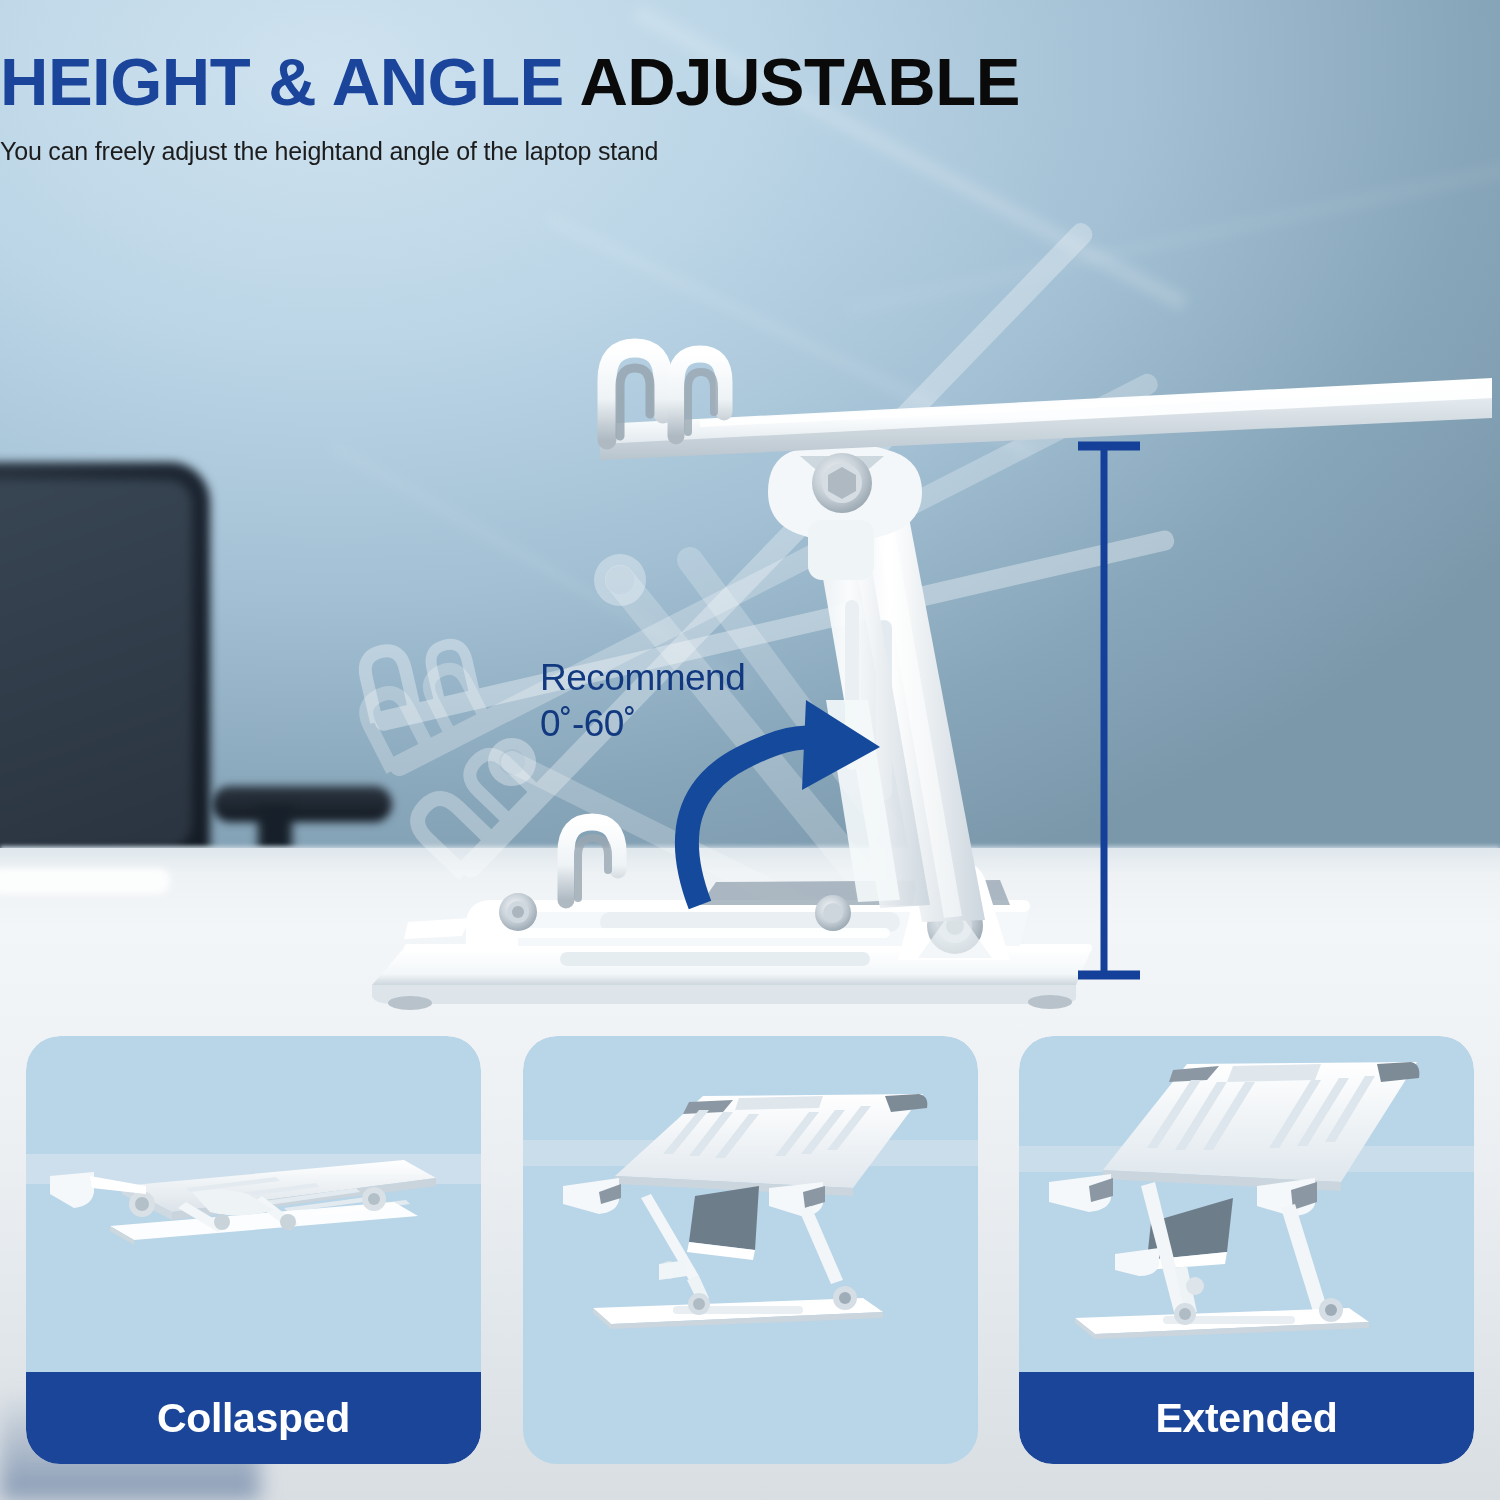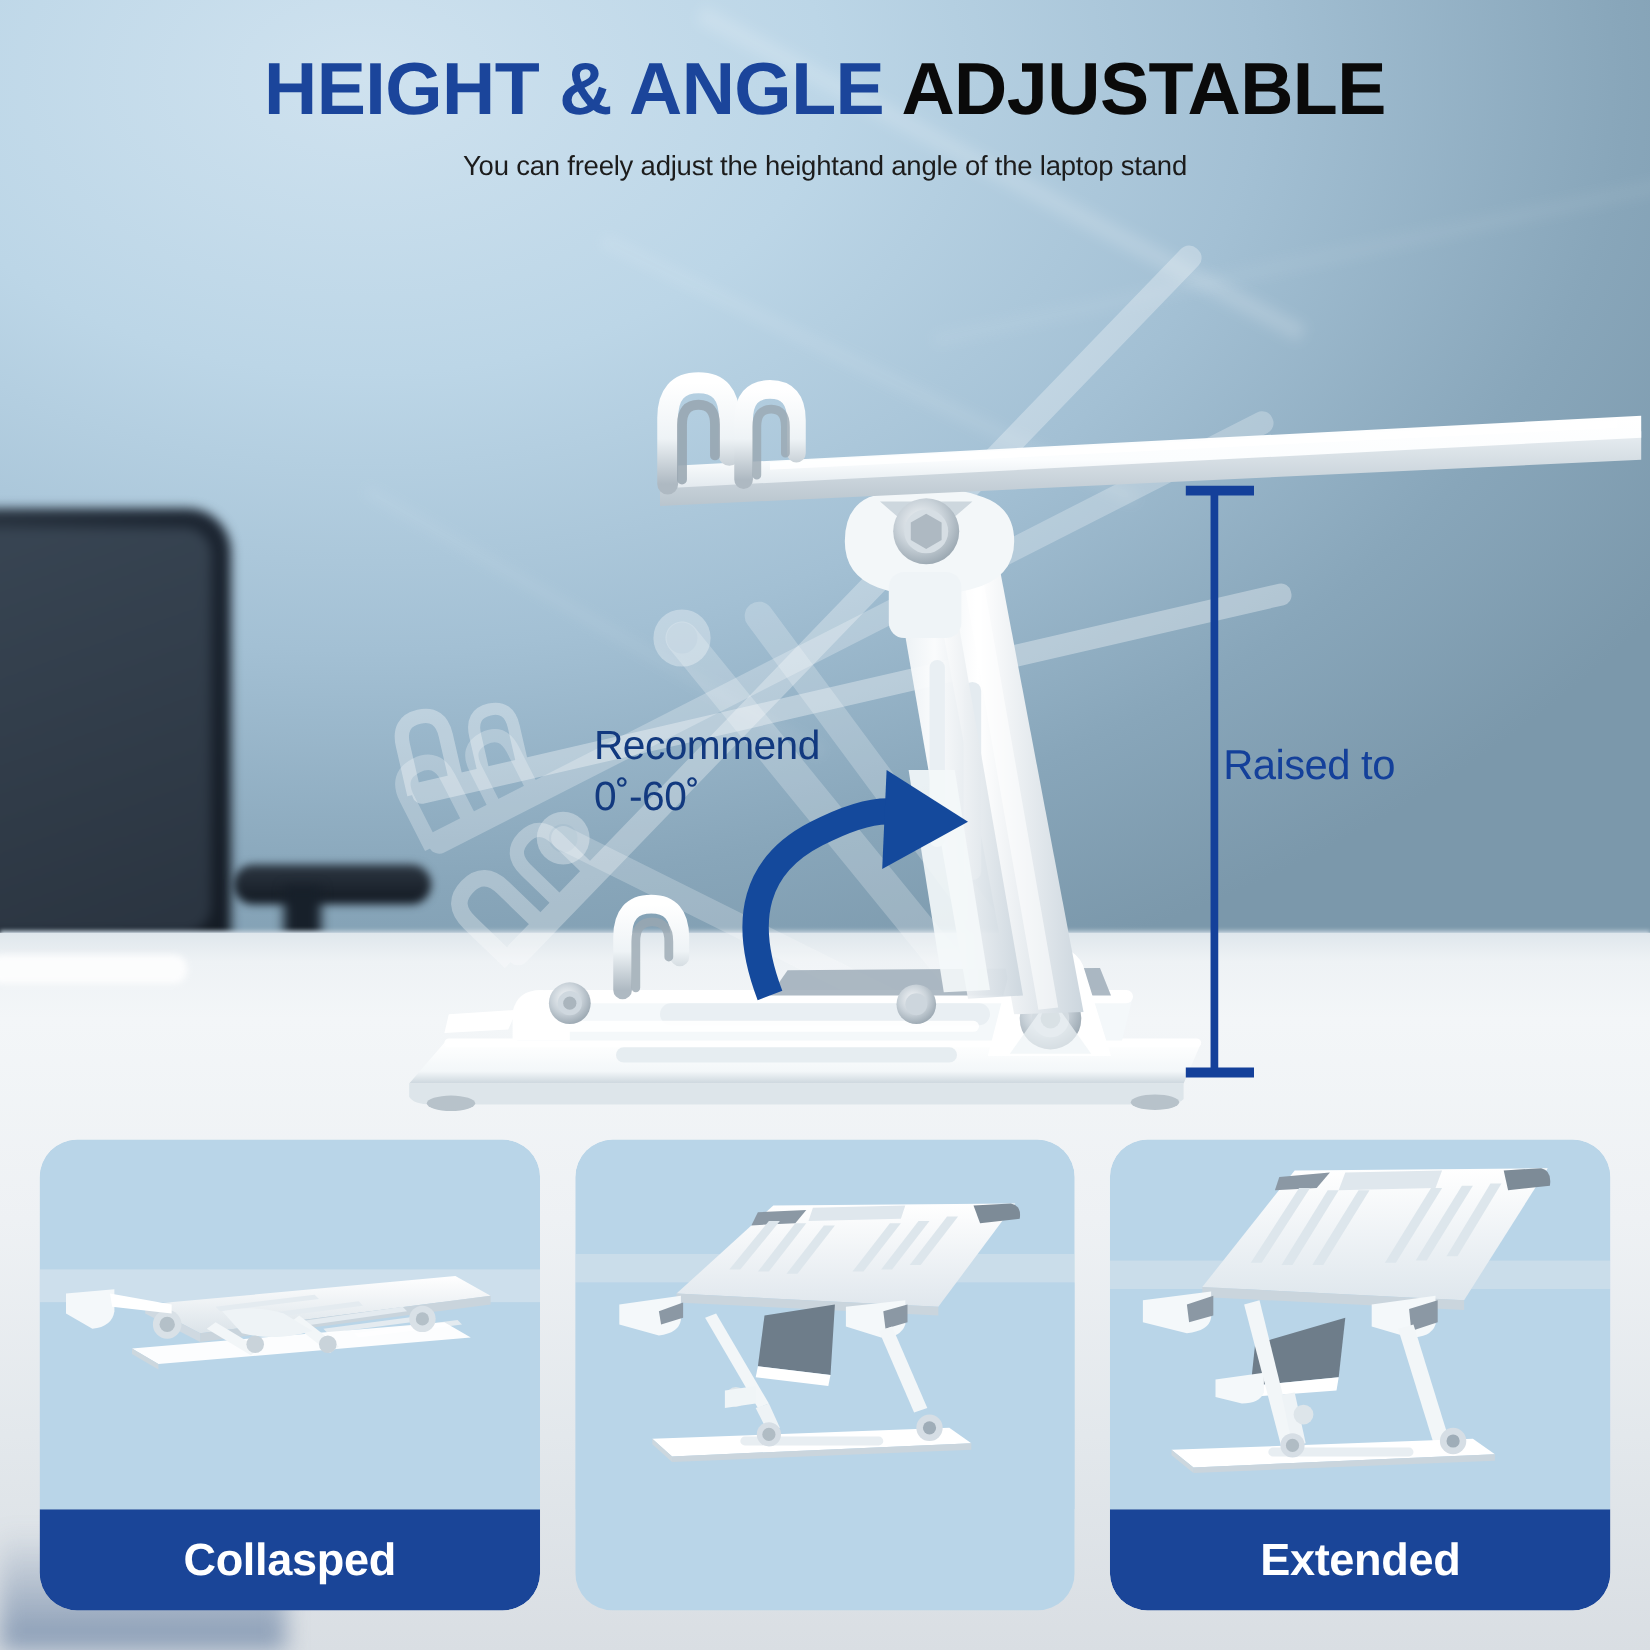--- a/index.html
+++ b/index.html
@@ -72,21 +72,21 @@
     background:#ffffff; border-radius:12px; filter:blur(3px); opacity:.85;
   }
   
   #floor-tint{
     position:absolute; left:0; top:1390px; width:260px; height:110px;
     background:linear-gradient(180deg,rgba(120,150,180,.0),rgba(64,96,140,.55));
     filter:blur(10px);
   }
 
   
-  #header { position:absolute; left:0; top:0; width:1500px; text-align:center; }
+  #header { position:absolute; left:0; top:0; width:1500px; }
   #title {
     font-size:67px; font-weight:bold; letter-spacing:-0.5px;
     line-height:1.0; padding-top:48px; white-space:nowrap;
   }
   #title .blue { color:#1b459b; }
   #title .black { color:#0a0a0a; }
   #subtitle {
     font-size:25px; color:#1c1c1c; padding-top:22px; letter-spacing:-0.2px;
   }
 
@@ -101,21 +101,21 @@
     font-size:37px; line-height:1.25; letter-spacing:-0.5px;
   }
   #raised {
     position:absolute; left:1112px; top:672px; width:330px;
     color:#14409a; font-size:38px; line-height:1.28; letter-spacing:-0.5px;
   }
 
   
   #cards {
     position:absolute; left:0; top:1036px; width:1500px; height:430px;
-    display:flex; justify-content:space-between; padding:0 36px;gap:32px;
+    display:flex; justify-content:space-between; padding:0 26px;gap:32px;
   }
   .card {
     width:455px; height:428px;
     display:flex; flex-direction:column;
     border-radius:34px;
     overflow:hidden;
     position:relative;
   }
   .card-photo {
     flex:1;
@@ -326,21 +326,20 @@
   </g>
 </svg>
 </div>
 
 <div id="recommend">
   <div>Recommend</div>
   <div>0˚-60˚</div>
 </div>
 
 <div id="raised">
-  <div>Raised to</div>
 </div>
 
 <div id="cards">
 
   <div class="card">
     <div class="card-photo">
       <svg width="455" height="336" viewBox="0 0 455 336" xmlns="http://www.w3.org/2000/svg">
         <defs>
           <linearGradient id="c1p" x1="0" y1="0" x2="0" y2="1">
             <stop offset="0%" stop-color="#ffffff"></stop>

